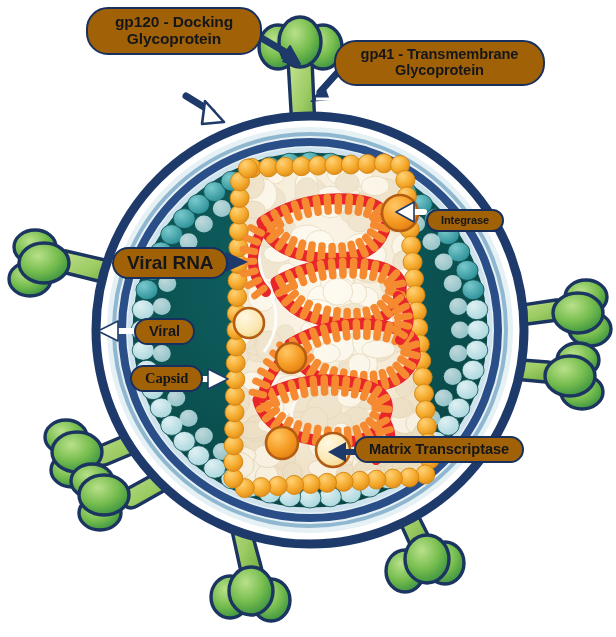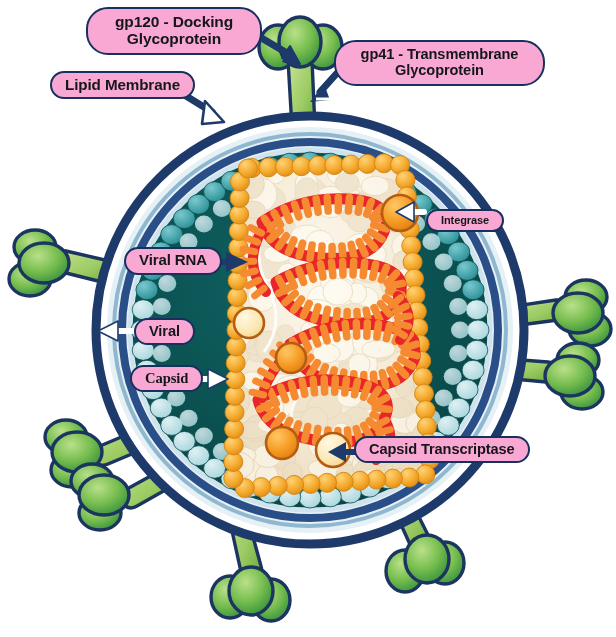--- a/index.html
+++ b/index.html
@@ -8,39 +8,39 @@
     width:616px;height:637px;position:relative;overflow:hidden;
     font-family:"Liberation Sans","DejaVu Sans",sans-serif;
     background:#ffffff;
   }
   #stage{position:absolute;left:0;top:0;width:616px;height:637px;}
   svg#fig{position:absolute;left:0;top:0;width:616px;height:637px;display:block;}
 
   
   .callout{
     position:absolute;
-    background:#f9a8d4;
+    background:#a16207;
     border:2.2px solid #17305e;
     border-radius:22px;
     color:#15161a;
     font-weight:bold;
     text-align:center;
     line-height:1.12;
     white-space:pre-line;
     box-sizing:border-box;
     letter-spacing:-0.1px;
     z-index:30;
   }
   .callout.two-line{ padding:4px 12px 5px 12px; }
   .callout.one-line{ padding:3px 13px 4px 13px; }
 
   #lbl-gp120{ left:86px;  top:7px;   width:176px; font-size:15.5px; }
   #lbl-gp41 { left:334px; top:40px;  width:211px; font-size:14.6px; }
   #lbl-lipid{ left:50px;  top:71px;  font-size:15.2px; }
-  #lbl-rna  { left:124px; top:247px; font-size:15px; }
+  #lbl-rna  { left:112px; top:247px; font-size:19px; }
   #lbl-matrix{left:134px; top:318px; font-size:14.6px; }
   #lbl-capsid{left:130px; top:365px; font-size:14.6px;font-family:Liberation Serif, serif; }
   #lbl-integrase{left:426px;top:209px;font-size:11px; }
   #lbl-rt   { left:354px; top:436px; font-size:14.6px; }
 </style>
 </head>
 <body>
 
 <div id="stage">
 
@@ -713,25 +713,24 @@
     </g>
 
   </svg>
 
   <div class="callout two-line" id="lbl-gp120">gp120 - Docking
 Glycoprotein</div>
 
   <div class="callout two-line" id="lbl-gp41">gp41 - Transmembrane
 Glycoprotein</div>
 
-  <div class="callout one-line" id="lbl-lipid">Lipid Membrane</div>
 
   <div class="callout one-line" id="lbl-rna">Viral RNA</div>
 
   <div class="callout one-line" id="lbl-matrix">Viral</div>
 
   <div class="callout one-line" id="lbl-capsid">Capsid</div>
 
   <div class="callout one-line" id="lbl-integrase">Integrase</div>
 
-  <div class="callout one-line" id="lbl-rt">Capsid Transcriptase</div>
+  <div class="callout one-line" id="lbl-rt">Matrix Transcriptase</div>
 
 </div>
 
 </body></html>

